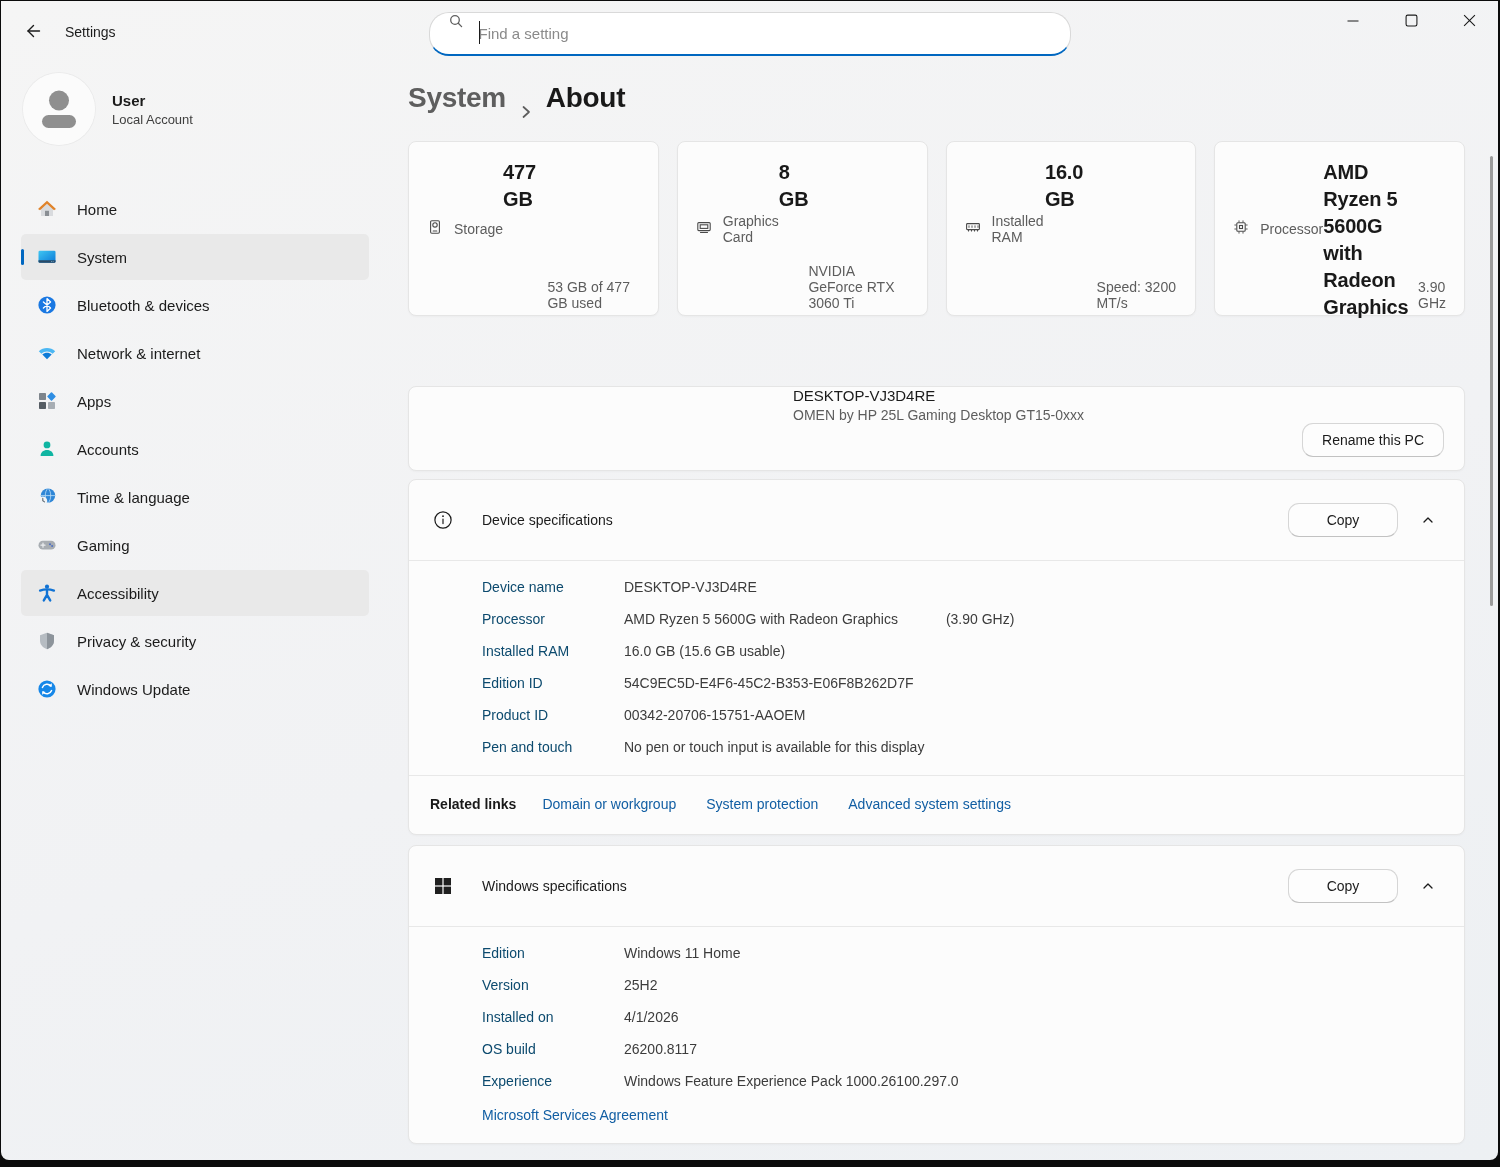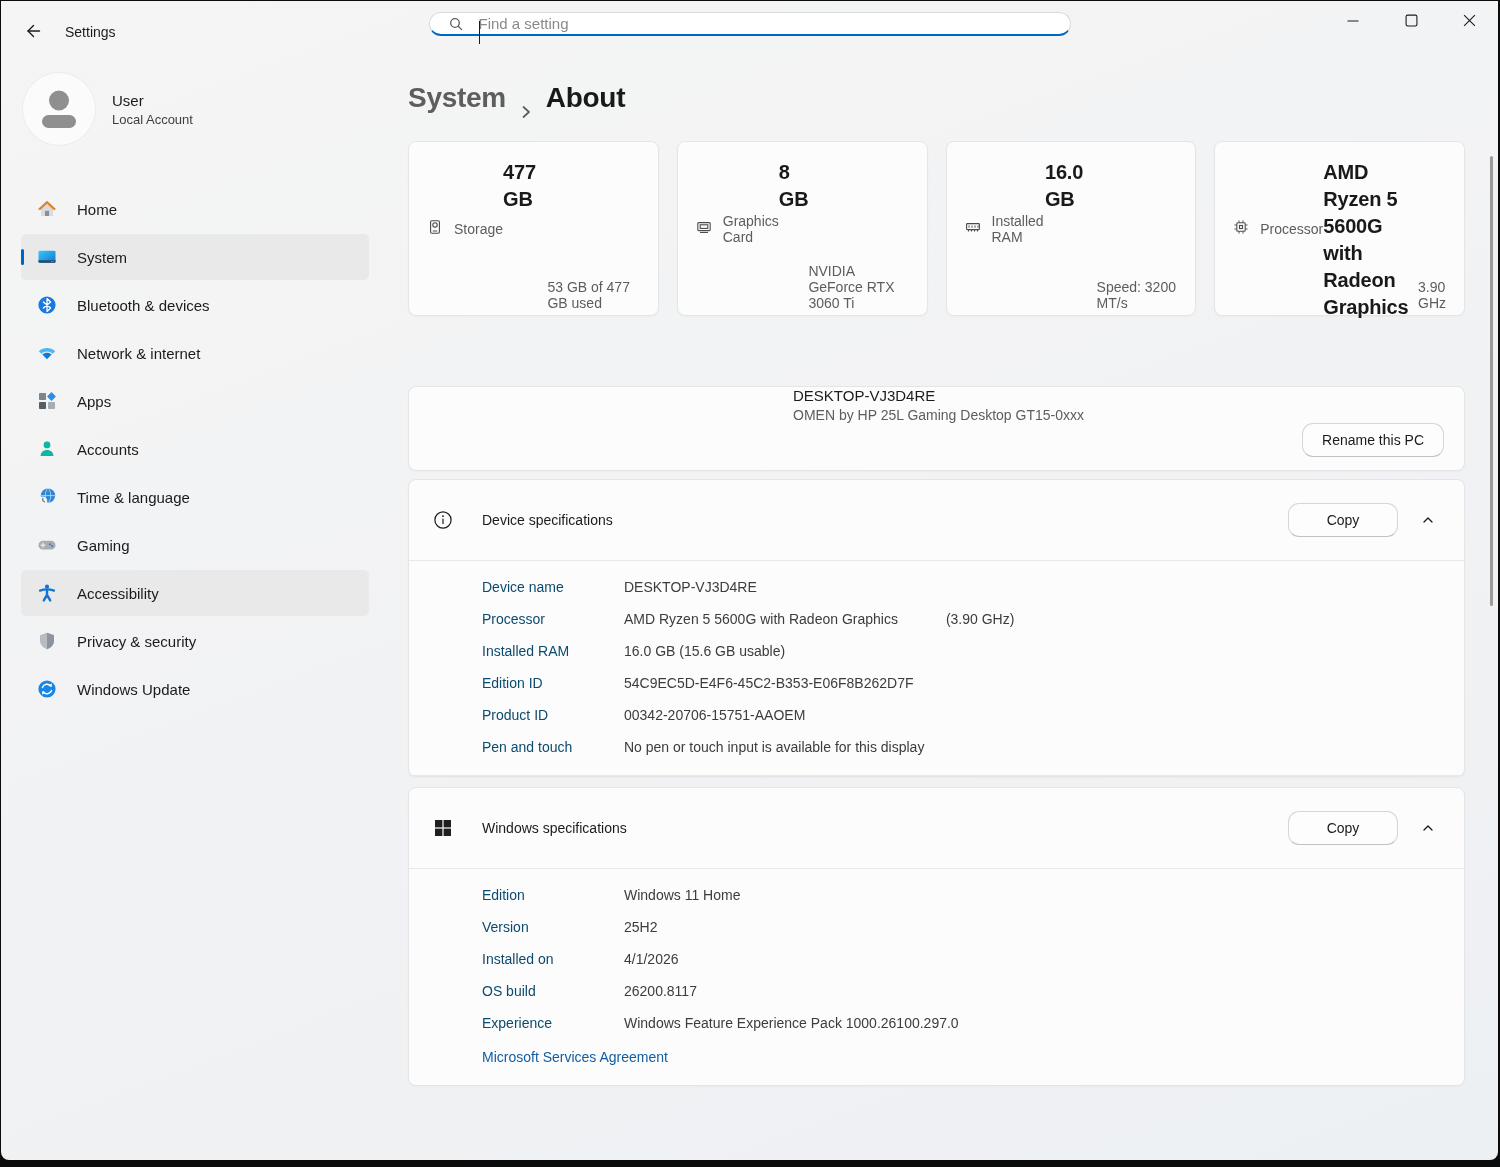--- a/index.html
+++ b/index.html
@@ -14,39 +14,39 @@
 
   
   .titlebar{ position:absolute; left:0; top:0; right:0; height:64px; }
   .back-btn{ position:absolute; left:19px; top:19px; width:26px; height:26px; display:flex; align-items:center; justify-content:center; border-radius:4px; cursor:pointer; }
   .app-title{ position:absolute; left:64px; top:23px; font-size:14px; color:#1b1b1b; }
   .win-controls{ position:absolute; right:0; top:0; display:flex; }
   .win-btn{ width:58px; height:42px; display:flex; align-items:center; justify-content:center; }
 
   .searchbox{
     position:absolute; left:50%; transform:translateX(-50%); top:11px;
-    width:642px; height:24px; background:#ffffff;
+    width:642px; height:44px; background:#ffffff;
     border:1px solid #d9d9d9; border-bottom:2px solid #0067C0;
-    border-radius:20px; display:flex; align-items:center;
+    border-radius:20px; display:flex; 
   }
   .searchbox .search-glyph{ margin-left:18px; width:16px; height:16px; }
   .searchbox input{
     flex:1; border:none; outline:none; background:transparent;
     font-family:"Liberation Sans", sans-serif; font-size:15px; color:#1b1b1b;
     padding-left:15px; padding-right:16px;
   }
   .searchbox input::placeholder{ color:#8a8a8a; }
   .caret{ position:absolute; left:49px; top:8px; width:1px; height:23px; background:#1b1b1b; }
 
   
   .sidebar{ position:absolute; left:0; top:64px; width:390px; bottom:0; }
   .user-block{ position:absolute; left:22px; top:8px; display:flex; align-items:center; cursor:pointer; }
   .avatar{ width:72px; height:72px; border-radius:50%; overflow:hidden; background:#fbfbfb; box-shadow:0 0 0 1px rgba(0,0,0,0.04); }
   .user-meta{ margin-left:17px; }
-  .user-name{ font-size:15px; font-weight:400; color:#1b1b1b; }
+  .user-name{ font-size:15px; font-weight:700; color:#1b1b1b; }
   .user-sub{ font-size:13px; color:#3f3f3f; margin-top:3px; }
 
   .nav{ position:absolute; left:0; right:0; top:119px; }
   .nav-item{
     position:relative; height:46px; margin:2px 22px 2px 20px; border-radius:5px;
     display:flex; align-items:center; padding-left:14px; cursor:pointer;
   }
   .nav-item.selected, .nav-item.hovered{ background:#e9e9e9; }
   .nav-pill{ position:absolute; left:0; top:50%; margin-top:-8px; width:3px; height:16px; border-radius:2px; background:#0067C0; }
   .nav-icon{ width:24px; height:22px; display:flex; align-items:center; justify-content:center; }
@@ -429,20 +429,28 @@
           <span class="spec-label">Product ID</span>
           <span class="spec-value">00342-20706-15751-AAOEM</span>
         </div>
         <div class="spec-row">
           <span class="spec-label">Pen and touch</span>
           <span class="spec-value">No pen or touch input is available for this display</span>
         </div>
       </div>
 
       <div class="divider"></div>
+      <div class="related">
+        <span class="related-label">Related links</span>
+        <span class="related-links">
+          <a class="link">Domain or workgroup</a>
+          <a class="link">System protection</a>
+          <a class="link">Advanced system settings</a>
+        </span>
+      </div>
     </div>
 
     <div class="panel expander win">
       <div class="exp-header">
         <span class="exp-icon">
           <svg viewBox="0 0 20 20" fill="#1f1f1f">
               <rect x="2" y="2" width="7.4" height="7.4"></rect>
               <rect x="10.6" y="2" width="7.4" height="7.4"></rect>
               <rect x="2" y="10.6" width="7.4" height="7.4"></rect>
               <rect x="10.6" y="10.6" width="7.4" height="7.4"></rect>

